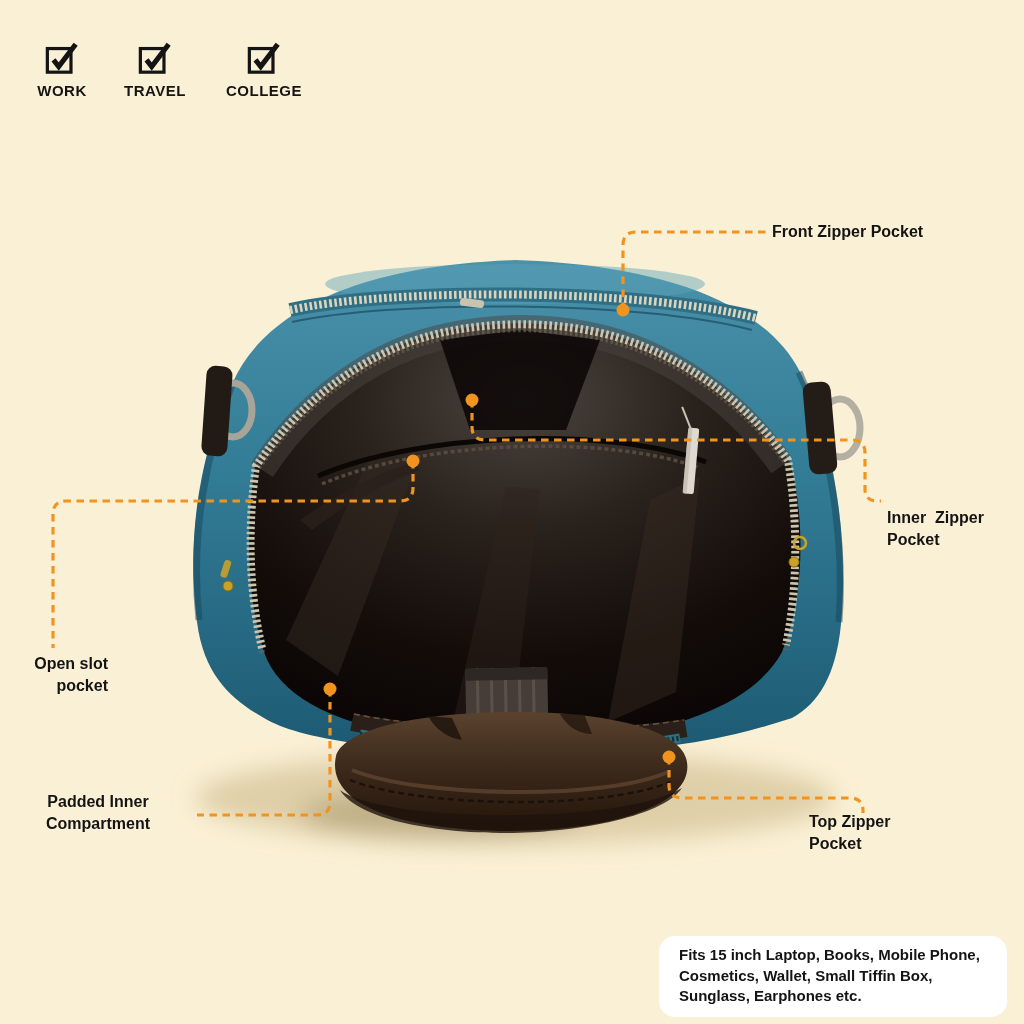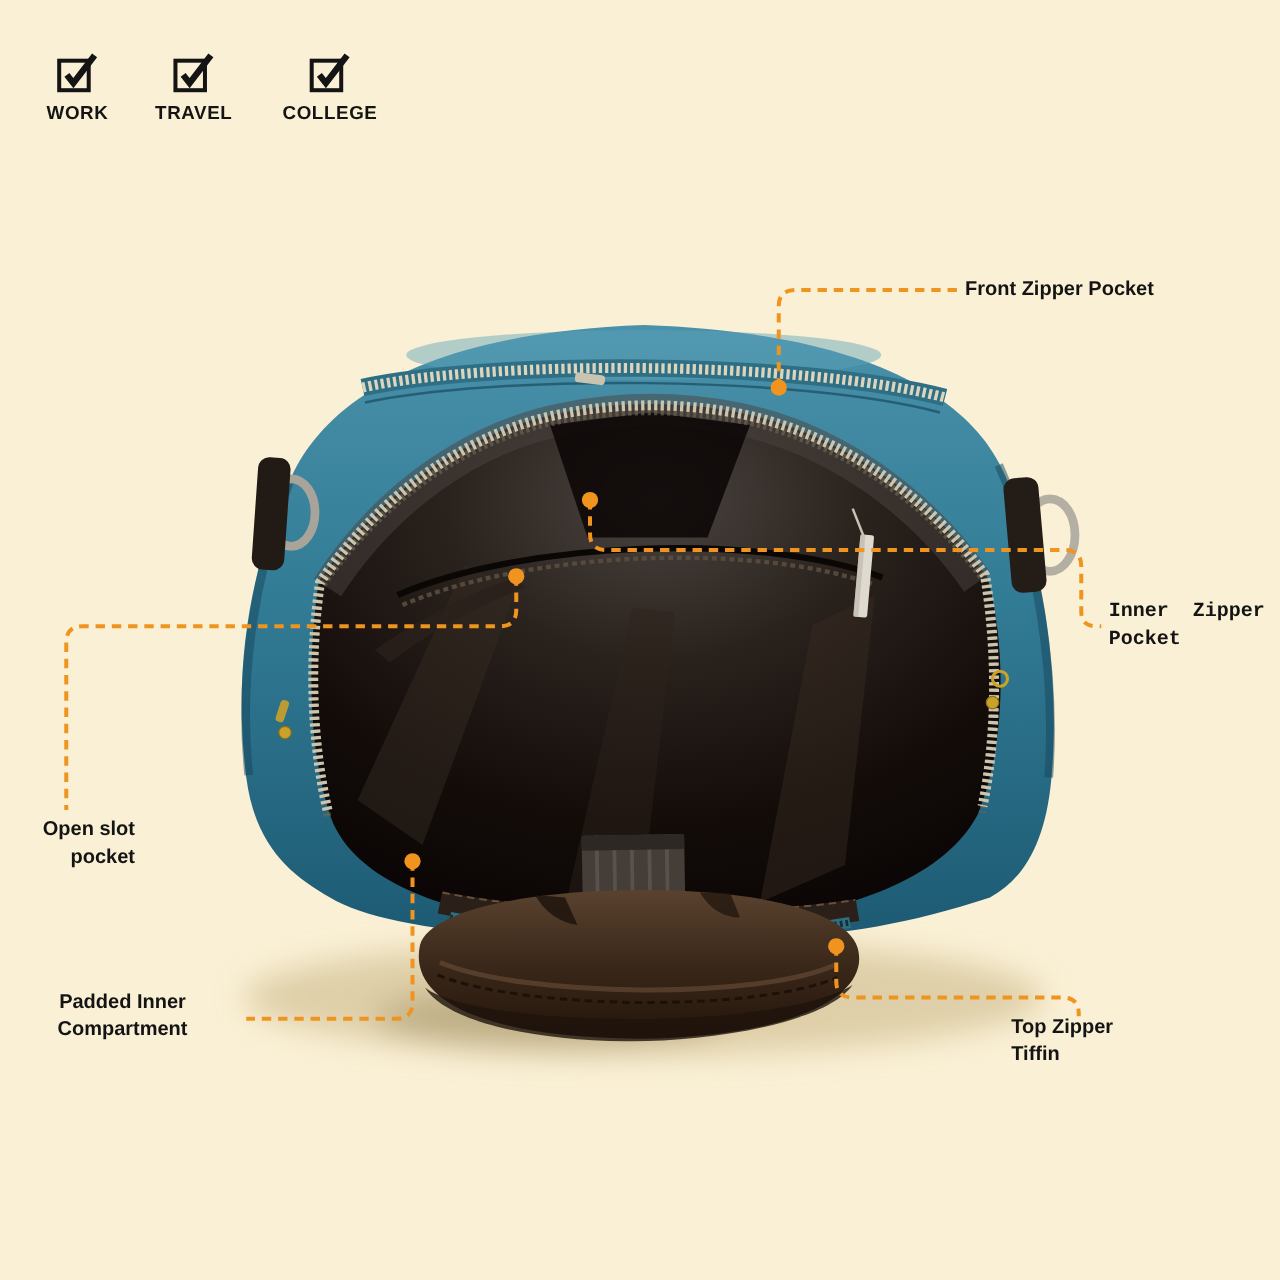--- a/index.html
+++ b/index.html
@@ -36,21 +36,21 @@
     white-space:pre;
   }
 
   
   .callout-label{
     position:absolute;
     font-size:16px;line-height:21.5px;font-weight:700;
     white-space:pre;color:var(--text);
   }
   #label-front-zipper{left:772px;top:221px;}
-  #label-inner-zipper{left:887px;top:479px;font-family:Liberation Mono, monospace;}
+  #label-inner-zipper{left:887px;top:507px;}
   #label-open-slot{left:0px;top:653px;width:108px;text-align:right;}
   #label-padded-laptop{left:16px;top:791px;width:164px;text-align:center;}
   #label-top-zipper{left:809px;top:811px;}
 
   
   .info-box{
     position:absolute;left:659px;top:936px;width:348px;
     background:var(--info-box-bg);
     border-radius:16px;
     padding:9px 14px 10px 20px;
@@ -226,16 +226,21 @@
   </div>
 
   <div class="callout-label" id="label-front-zipper">Front Zipper Pocket</div>
   <div class="callout-label" id="label-inner-zipper">Inner  Zipper
 Pocket</div>
   <div class="callout-label" id="label-open-slot">Open slot
 pocket</div>
   <div class="callout-label" id="label-padded-laptop">Padded Inner
 Compartment</div>
   <div class="callout-label" id="label-top-zipper">Top Zipper
-Tiffin</div>
-
+Pocket</div>
+
+  <div class="info-box">
+    <p>Fits 15 inch Laptop, Books, Mobile Phone,
+Cosmetics, Wallet, Small Tiffin Box,
+Sunglass, Earphones etc.</p>
+  </div>
 
 </div>
 
 </body></html>

